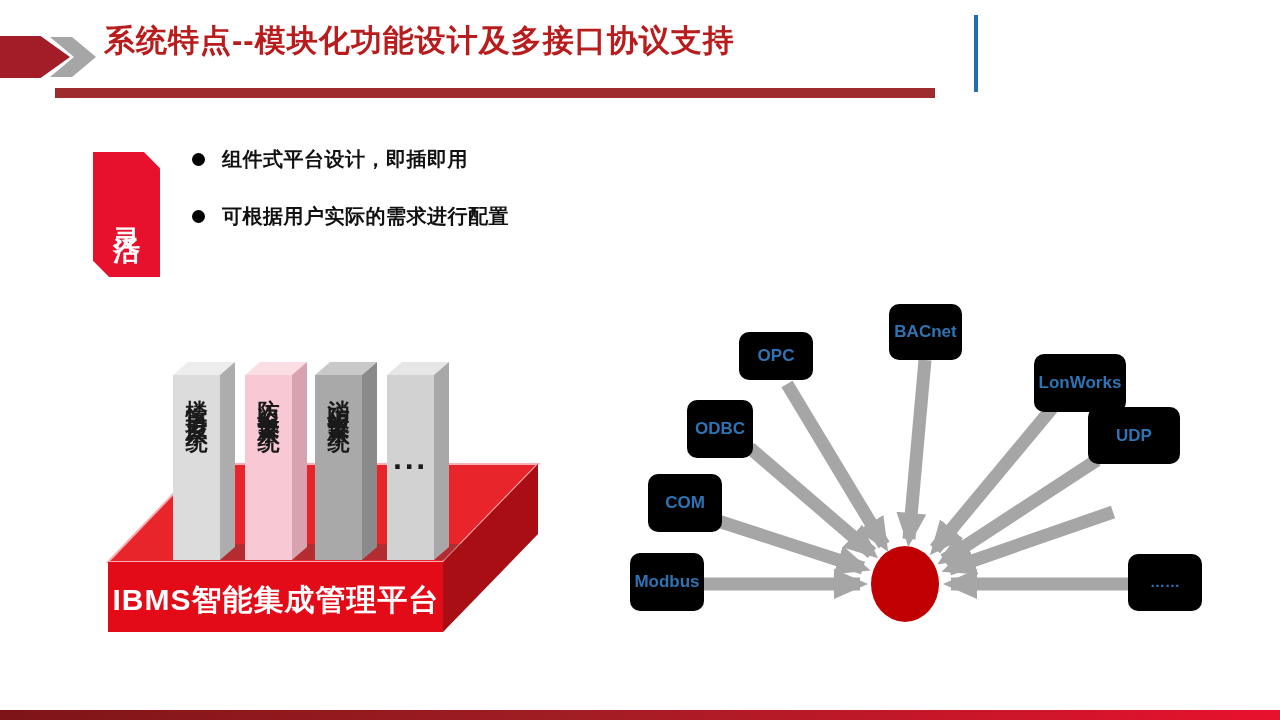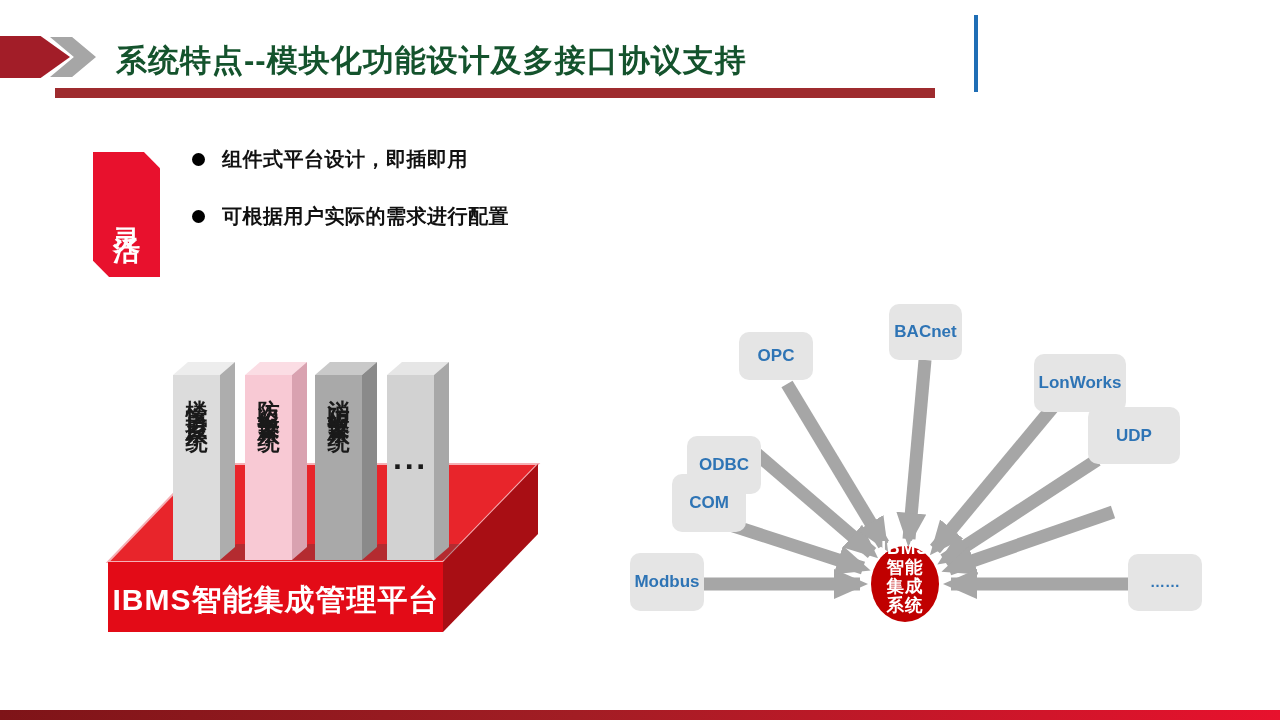--- a/index.html
+++ b/index.html
@@ -4,22 +4,22 @@
 <style>
   html,body{margin:0;padding:0;background:#fff;}
   .slide{position:relative;width:1280px;height:720px;background:#ffffff;overflow:hidden;
          font-family:"Liberation Sans","DejaVu Sans",sans-serif;}
 
   
   .chev-gray{position:absolute;left:50px;top:37px;width:46px;height:40px;background:#A6A6A6;
              clip-path:polygon(0 0,48% 0,100% 50%,48% 100%,0 100%,52% 50%);}
   .chev-red{position:absolute;left:0;top:36px;width:70px;height:42px;background:#A21D28;
             clip-path:polygon(0 0,58% 0,100% 50%,58% 100%,0 100%);}
-  .page-title{position:absolute;left:104px;top:40px;font-size:31px;font-weight:900;color:#14532d;
-              letter-spacing:1px;white-space:nowrap;margin-left:12px;}
+  .page-title{position:absolute;left:104px;top:20px;font-size:31px;font-weight:900;color:#b91c1c;
+              letter-spacing:1px;white-space:nowrap;}
   .title-underline{position:absolute;left:55px;top:88px;width:880px;height:10px;background:#9E2B2E;}
   .header-vline{position:absolute;left:974px;top:15px;width:4px;height:77px;background:#1F6EB5;}
 
   
   .badge{position:absolute;left:93px;top:152px;width:67px;height:125px;background:#E8112D;
          clip-path:polygon(0 0,76% 0,100% 13%,100% 100%,24% 100%,0 87%);
          display:flex;align-items:center;justify-content:center;
          filter:drop-shadow(3px 3px 2px rgba(110,110,110,.45));}
   .badge span{writing-mode:vertical-rl;text-orientation:upright;color:#fff;font-size:27px;
               font-weight:800;letter-spacing:9px;}
@@ -35,26 +35,26 @@
                      color:#1a1a1a;letter-spacing:6px;}
   .pl-1{left:173px;} .pl-2{left:245px;} .pl-3{left:315px;}
   .pillar-dots{position:absolute;left:387px;top:448px;width:47px;text-align:center;
                font-size:32px;font-weight:900;color:#1a1a1a;letter-spacing:1px;}
   .platform-label{position:absolute;left:108px;top:574px;width:336px;height:52px;display:flex;
                   align-items:center;justify-content:center;color:#fff;font-size:30px;
                   font-weight:700;letter-spacing:1px;white-space:nowrap;}
 
   
   .arrows-svg{position:absolute;left:600px;top:290px;}
-  .pbox{position:absolute;background:#e5e5e5;border-radius:10px;display:flex;align-items:center;
+  .pbox{position:absolute;background:#000000;border-radius:10px;display:flex;align-items:center;
         justify-content:center;text-align:center;color:#2E74B5;font-size:17px;font-weight:700;
         line-height:1.25;word-break:break-all;padding:2px;box-sizing:border-box;}
   .pb-modbus{left:630px;top:553px;width:74px;height:58px;}
-  .pb-com{left:648px;top:474px;width:74px;height:58px;margin-left:24px;}
-  .pb-odbc{left:687px;top:400px;width:74px;height:58px;margin-top:36px;}
+  .pb-com{left:648px;top:474px;width:74px;height:58px;}
+  .pb-odbc{left:687px;top:400px;width:66px;height:58px;}
   .pb-opc{left:739px;top:332px;width:74px;height:48px;}
   .pb-bacnet{left:889px;top:304px;width:73px;height:56px;}
   .pb-lonworks{left:1034px;top:354px;width:92px;height:58px;}
   .pb-udp{left:1088px;top:407px;width:92px;height:57px;}
   .pb-tcpip{left:1116px;top:474px;width:68px;height:56px;}
   .pb-dots{left:1128px;top:554px;width:74px;height:57px;font-size:15px;}
   .hub-circle{position:absolute;left:871px;top:546px;width:68px;height:76px;background:#C00000;
               border-radius:50%;}
   .hub-text{position:absolute;left:861px;top:539px;width:88px;text-align:center;color:#fff;
             font-weight:800;font-size:17.5px;line-height:19px;letter-spacing:1px;}
@@ -154,22 +154,16 @@
   <div class="pbox pb-modbus">Modbus</div>
   <div class="pbox pb-com">COM</div>
   <div class="pbox pb-odbc">ODBC</div>
   <div class="pbox pb-opc">OPC</div>
   <div class="pbox pb-bacnet">BACnet</div>
   <div class="pbox pb-lonworks">LonWorks</div>
   <div class="pbox pb-udp">UDP</div>
   <div class="pbox pb-dots">……</div>
 
   <div class="hub-circle"></div>
-  <div class="hub-text">
-    <span>IBMS</span>
-    <span>智能</span>
-    <span>集成</span>
-    <span>系统</span>
-  </div>
 
   <div class="footer-bar"></div>
 
 </div>
 
 </body></html>

